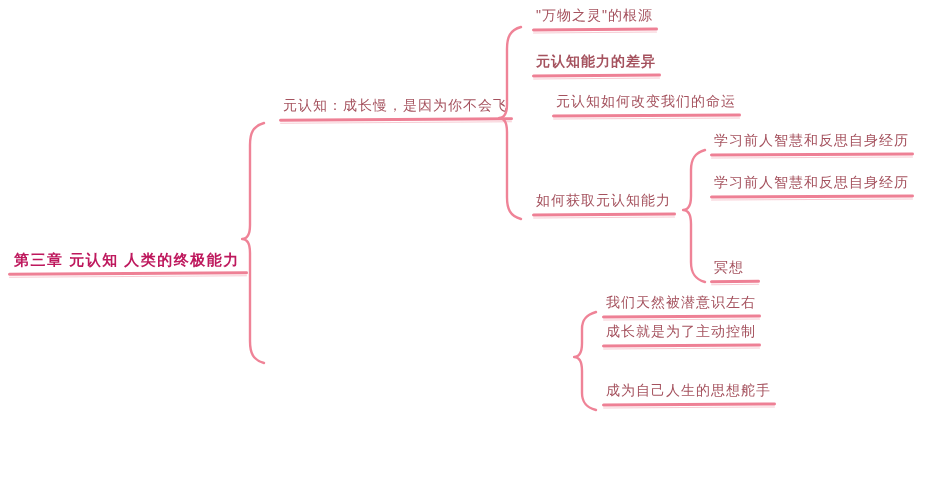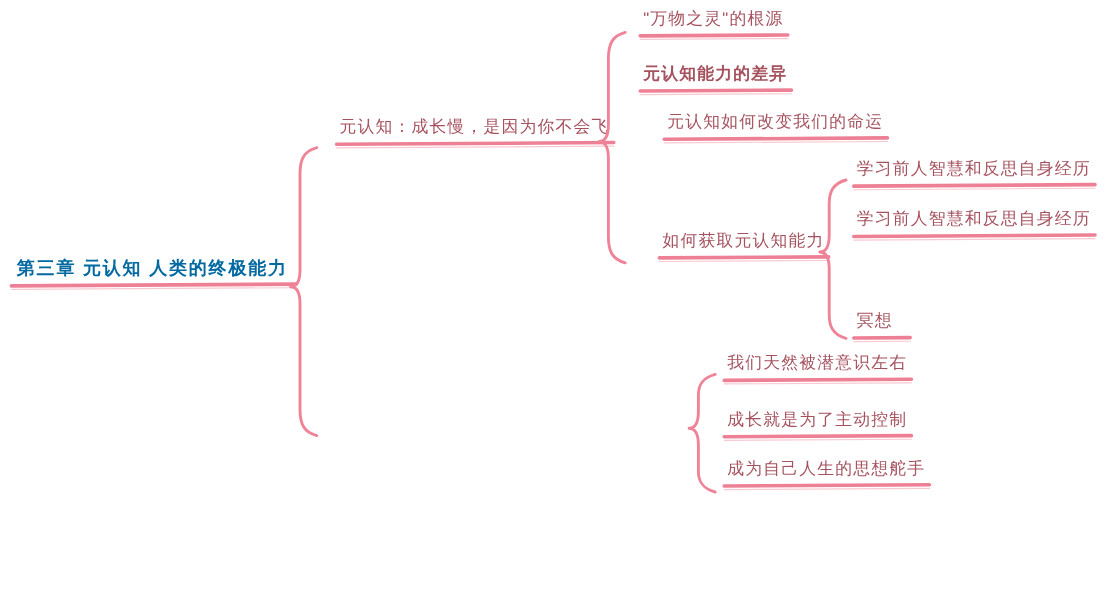--- a/index.html
+++ b/index.html
@@ -30,24 +30,25 @@
     height: 3px;
     margin-top: 3px;
     margin-left: -4px;
     width: calc(100% + 9px);
     background: #ee8095;
     border-radius: 3px;
     box-shadow: 0 3px 0 -1px rgba(241, 158, 173, 0.55);
     transform: rotate(-0.35deg);
   }
   .node.root {
-    color: #0369a1;
+    color: #be185d;
     font-weight: bold;
     font-size: 15px;
     letter-spacing: 1.5px;
+    margin-top: 36px;
   }
   .node.root::after {
     margin-left: -6px;
     width: calc(100% + 14px);
   }
   .node.small::after {
     width: calc(100% + 20px);
   }
   .brace {
     position: absolute;
@@ -77,37 +78,37 @@
   <svg class="brace" style="left:498px; top:24px;" width="26" height="198" viewBox="0 0 26 198">
     <path d="M 23,3 C 12,6 9,13 9,25 L 9,80 C 9,88 7,94 1,94 C 7,94 9,100 9,108 L 9,173 C 9,185 12,192 23,195"></path>
   </svg>
 
   <div class="node" style="left:536px; top:6px;">"万物之灵"的根源</div>
 
   <div class="node" style="left:536px; top:52px;font-weight:bold;">元认知能力的差异</div>
 
   <div class="node" style="left:556px; top:92px;">元认知如何改变我们的命运</div>
 
-  <div class="node" style="left:536px; top:191px;margin-left:16px;">如何获取元认知能力</div>
+  <div class="node" style="left:536px; top:191px;">如何获取元认知能力</div>
 
   <svg class="brace" style="left:682px; top:147px;" width="26" height="138" viewBox="0 0 26 138">
     <path d="M 23,3 C 12,6 9,13 9,23 L 9,49 C 9,57 7,63 1,63 C 7,63 9,69 9,77 L 9,115 C 9,125 12,132 23,135"></path>
   </svg>
 
   <div class="node" style="left:714px; top:131px;">学习前人智慧和反思自身经历</div>
 
   <div class="node" style="left:714px; top:173px;">学习前人智慧和反思自身经历</div>
 
 
   <div class="node small" style="left:714px; top:258px;">冥想</div>
 
 
   <svg class="brace" style="left:573px; top:309px;" width="26" height="104" viewBox="0 0 26 104">
     <path d="M 23,3 C 12,6 9,12 9,20 L 9,34 C 9,42 7,48 1,48 C 7,48 9,54 9,62 L 9,84 C 9,92 12,98 23,101"></path>
   </svg>
 
   <div class="node" style="left:606px; top:293px;">我们天然被潜意识左右</div>
 
-  <div class="node" style="left:606px; top:340px;text-align:right;">成长就是为了主动控制</div>
+  <div class="node" style="left:606px; top:322px;text-align:right;">成长就是为了主动控制</div>
 
   <div class="node" style="left:606px; top:381px;">成为自己人生的思想舵手</div>
 
 </div>
 
 </body></html>

